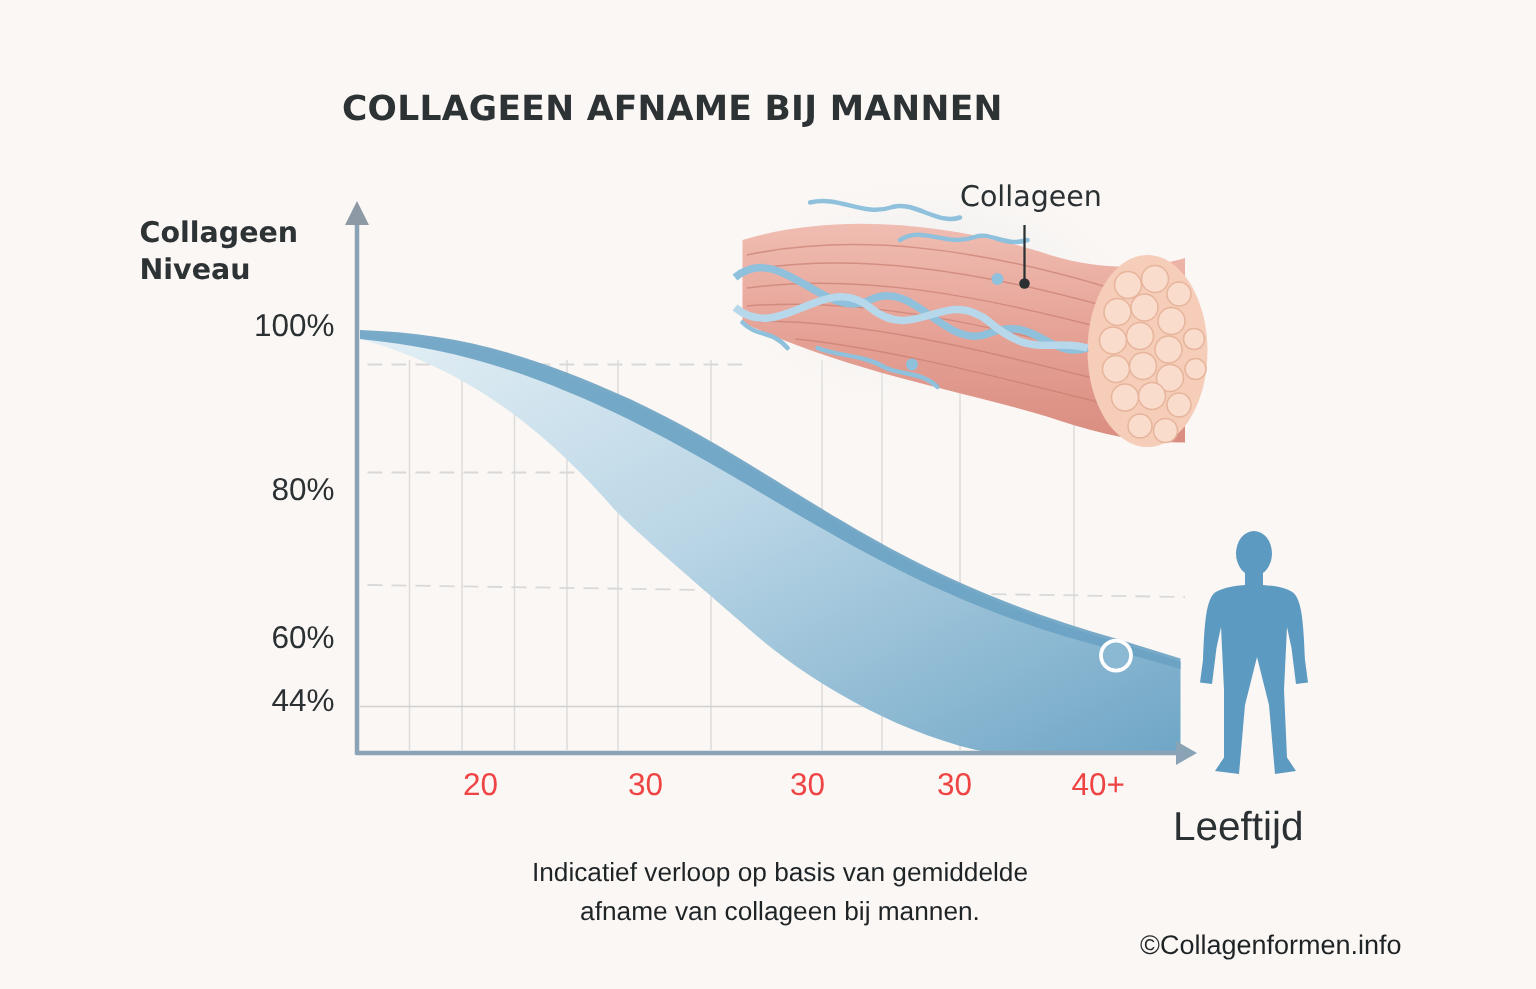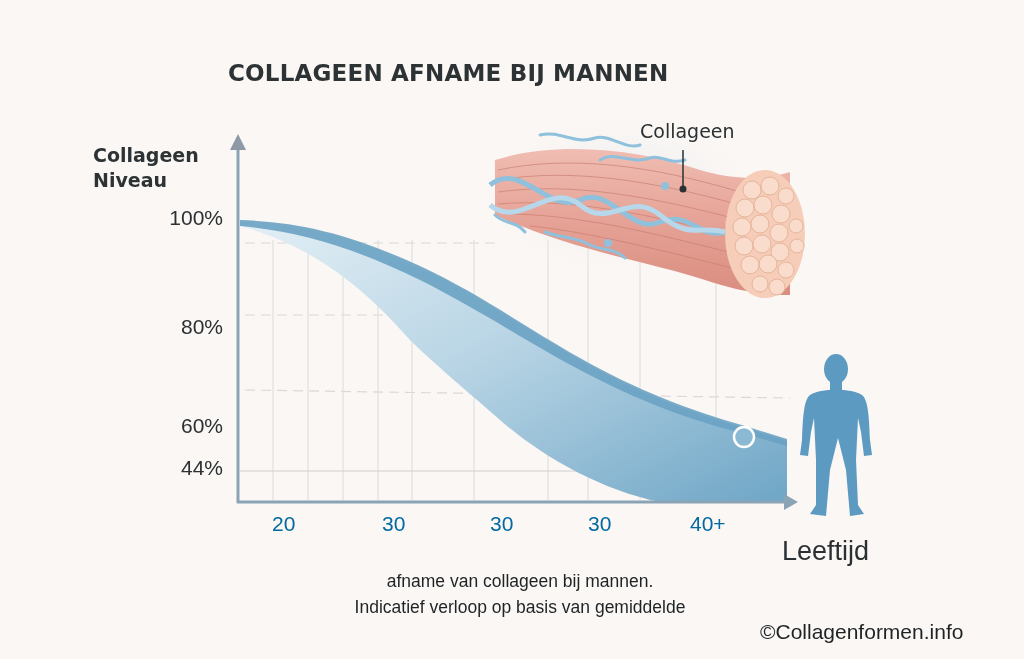--- a/index.html
+++ b/index.html
@@ -23,38 +23,38 @@
     font-weight: bold; font-size: 19px; line-height: 25px;
     color: #2d3235;
   }
   .ytick {
     font-family: "Liberation Sans", sans-serif;
     font-size: 21px; color: #2b3033;
     text-align: right; width: 80px; left: 143px;
   }
   .xtick {
     font-family: "Liberation Sans", sans-serif;
-    font-size: 21px; color: #0369a1;
-    text-align: left; width: 60px; top: 512px;
+    font-size: 21px; color: #ef4444;
+    text-align: right; width: 60px; top: 512px;
   }
   .xlabel {
     left: 782px; top: 536px;
     font-family: "Liberation Sans", sans-serif;
     font-size: 27px; color: #2b3033;
   }
   .caption {
     left: 260px; top: 568px; width: 520px;
     font-family: "Liberation Sans", sans-serif;
     font-size: 17.5px; line-height: 26px;
     text-align: center; color: #1e2326;
   }
   .credit {
     left: 760px; top: 620px;
     font-family: "Liberation Sans", sans-serif;
-    font-size: 21px; color: #1e2326;
+    font-size: 18px; color: #1e2326;
     white-space: nowrap;
   }
   .collagen-label {
     left: 640px; top: 120px;
     font-family: "DejaVu Sans", sans-serif;
     font-size: 19px; color: #2b3033;
   }
   svg.main { position: absolute; left: 0; top: 0; }
 </style>
 </head>
@@ -197,17 +197,17 @@
 <div class="abs xtick" style="left:382px;">30</div>
 <div class="abs xtick" style="left:490px;">30</div>
 <div class="abs xtick" style="left:588px;">30</div>
 <div class="abs xtick" style="left:690px;">40+</div>
 
 <div class="abs xlabel">Leeftijd</div>
 
 <div class="abs collagen-label">Collageen</div>
 
 <div class="abs caption">
+  <div>Indicatief verloop op basis van gemiddelde</div>
   <div>afname van collageen bij mannen.</div>
-  <div>Indicatief verloop op basis van gemiddelde</div>
 </div>
 
 <div class="abs credit">©Collagenformen.info</div>
 
 </body></html>

